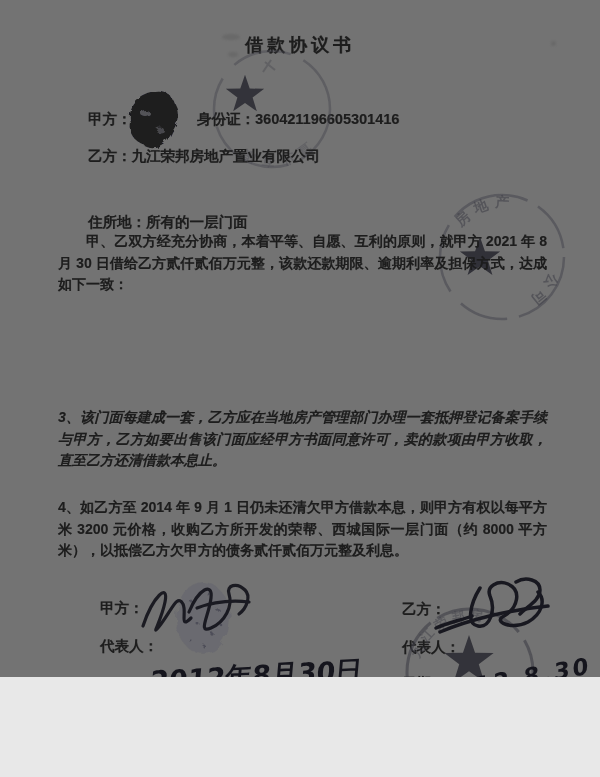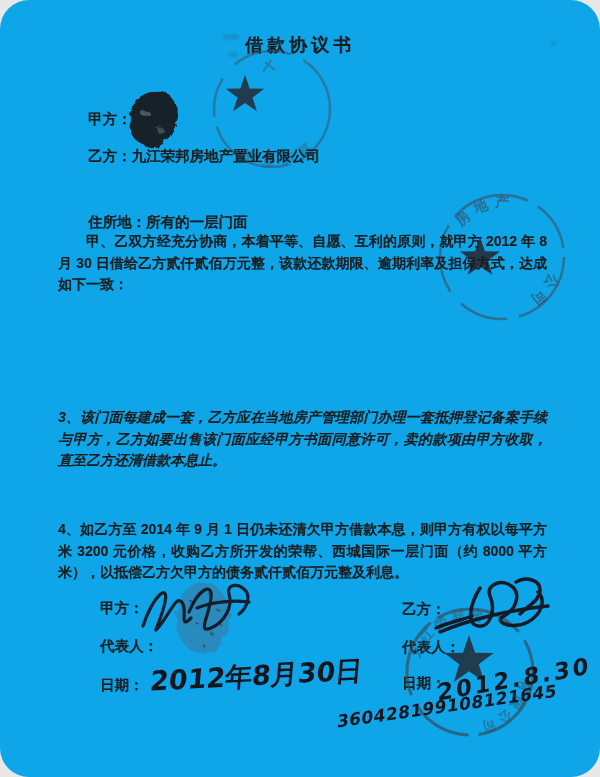--- a/index.html
+++ b/index.html
@@ -1,21 +1,20 @@
 <!DOCTYPE html>
 <html><head>
 <meta charset="utf-8">
 <style>
   html,body{margin:0;padding:0;background:#e8e8e8;}
   .page{
-    position:relative;width:600px;height:777px;margin:0 auto;
-    background:#0ea5e9;overflow:hidden;
+    position:relative;width:600px;height:677px;margin:0 auto;
+    background:#737373;overflow:hidden;
     font-family:"Liberation Sans","DejaVu Sans",sans-serif;
     color:#1d1d1d;
-    border-radius:29px;
   }
   .abs{position:absolute;}
   .doc-title{
     top:33px;left:0;width:100%;text-align:center;
     font-size:18px;font-weight:700;letter-spacing:4px;
     text-shadow:.4px .4px 0 rgba(0,0,0,.35);
   }
   .field-line{
     left:88px;font-size:14.5px;font-weight:700;white-space:nowrap;
     text-shadow:.4px .4px 0 rgba(0,0,0,.3);
@@ -59,20 +58,23 @@
   </svg>
 
   <div class="abs doc-title">借款协议书</div>
   <div class="abs smudge" style="left:222px;top:34px;width:18px;height:6px;"></div>
   <div class="abs smudge" style="left:228px;top:52px;width:10px;height:5px;"></div>
   <div class="abs smudge" style="left:551px;top:41px;width:5px;height:5px;"></div>
 
   <div class="abs field-line" style="top:110px;">
     <span>甲方：</span>
   </div>
+  <div class="abs field-line" style="top:110px;left:197px;">
+    <span>身份证：</span><span>360421196605301416</span>
+  </div>
 
   <svg class="abs" style="left:120px;top:86px;" width="62" height="68" viewBox="0 0 62 68">
     <g filter="url(#rough)">
       <path d="M31,6 C42,2 52,8 55,18 C60,26 58,38 52,46 C47,58 36,64 26,60 C14,56 8,46 10,36 C6,24 14,10 31,6 Z" fill="#141418" opacity="0.92"></path>
       <ellipse cx="26" cy="28" rx="5" ry="3" fill="#ffffff" opacity="0.25"></ellipse>
       <ellipse cx="40" cy="44" rx="4" ry="2.5" fill="#ffffff" opacity="0.2"></ellipse>
     </g>
   </svg>
 
   <svg class="abs" style="left:203px;top:40px;" width="140" height="140" viewBox="0 0 140 140">
@@ -103,24 +105,24 @@
         <path id="arc2" d="M20,69 a50,50 0 1 1 100,0 a50,50 0 1 1 -100,0" fill="none"></path>
       </defs>
     <text class="seal-ring-text" font-size="14" fill="#3d3d46" opacity="0.55" letter-spacing="6">
       <textPath href="#arc2" startOffset="10%">房地产</textPath>
     </text>
     <text class="seal-ring-text" font-size="14" fill="#3d3d46" opacity="0.55" letter-spacing="5">
       <textPath href="#arc2" startOffset="55%">公司</textPath>
     </text>
   </svg>
 
-  <p class="abs body-text indent" style="top:231px;">甲、乙双方经充分协商，本着平等、自愿、互利的原则，就甲方 2012 年 8 月 30 日借给乙方贰仟贰佰万元整，该款还款期限、逾期利率及担保方式，达成如下一致：</p>
+  <p class="abs body-text indent" style="top:231px;">甲、乙双方经充分协商，本着平等、自愿、互利的原则，就甲方 2021 年 8 月 30 日借给乙方贰仟贰佰万元整，该款还款期限、逾期利率及担保方式，达成如下一致：</p>
 
   <p class="abs body-text" style="top:407px;font-style:italic;">3、该门面每建成一套，乙方应在当地房产管理部门办理一套抵押登记备案手续与甲方，乙方如要出售该门面应经甲方书面同意许可，卖的款项由甲方收取，直至乙方还清借款本息止。</p>
-  <p class="abs body-text" style="top:519px;">4、如乙方至 2014 年 9 月 1 日仍未还清欠甲方借款本息，则甲方有权以每平方米 3200 元价格，收购乙方所开发的荣帮、西城国际一层门面（约 8000 平方米），以抵偿乙方欠甲方的债务贰仟贰佰万元整及利息。</p>
+  <p class="abs body-text" style="top:497px;">4、如乙方至 2014 年 9 月 1 日仍未还清欠甲方借款本息，则甲方有权以每平方米 3200 元价格，收购乙方所开发的荣帮、西城国际一层门面（约 8000 平方米），以抵偿乙方欠甲方的债务贰仟贰佰万元整及利息。</p>
 
   <div class="abs sig-label" style="left:100px;top:599px;">甲方：</div>
   <div class="abs sig-label" style="left:100px;top:637px;">代表人：</div>
   <div class="abs sig-label" style="left:100px;top:676px;">日期：</div>
 
   <svg class="abs" style="left:168px;top:576px;" width="70" height="85" viewBox="0 0 70 85">
     <g filter="url(#rough)">
       <ellipse cx="35" cy="42" rx="27" ry="36" fill="#5d5d6b" opacity="0.35"></ellipse>
       <circle cx="24" cy="26" r="1.6" fill="#3a3a4a" opacity="0.6"></circle>
         <circle cx="40" cy="18" r="1.4" fill="#3a3a4a" opacity="0.6"></circle>

